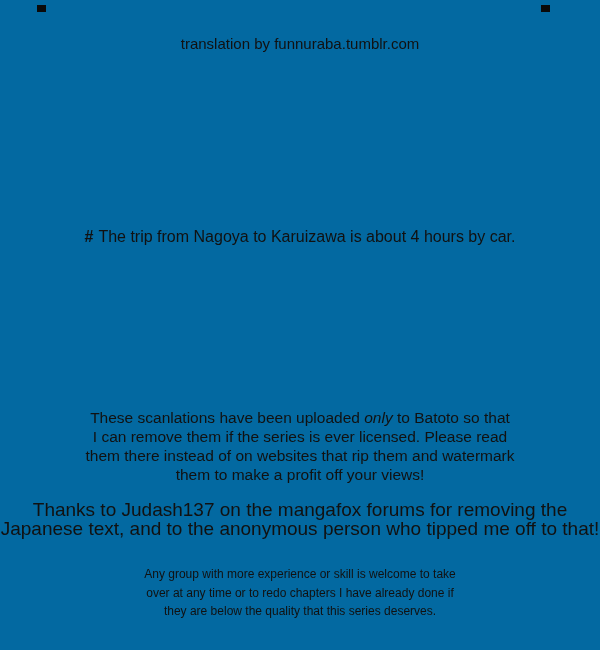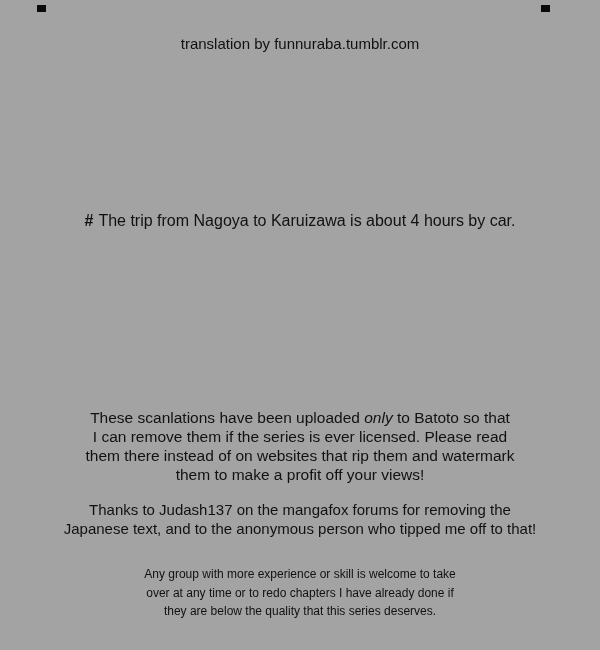--- a/index.html
+++ b/index.html
@@ -4,21 +4,21 @@
 <style>
   html, body {
     margin: 0;
     padding: 0;
     background: #ffffff;
   }
   .page {
     position: relative;
     width: 600px;
     height: 650px;
-    background: #a3a3a3;
+    background: #0369a1;
     color: #111111;
     font-family: "Liberation Sans", "DejaVu Sans", sans-serif;
     overflow: hidden;
   }
   .abs {
     position: absolute;
     left: 0;
     right: 0;
     text-align: center;
   }
@@ -36,42 +36,42 @@
     font-size: 15px;
     line-height: 20px;
   }
   .notes-heading {
     top: 183px;
     font-size: 17px;
     line-height: 20px;
     font-weight: bold;
   }
   .note {
-    top: 211px;
+    top: 227px;
     font-size: 16px;
     line-height: 19px;
   }
   .note .marker {
     font-weight: bold;
     margin-right: 5px;
   }
   .para {
     white-space: pre-line;
   }
   .p1 {
     top: 389px;
     font-size: 15.5px;
     line-height: 19px;
   }
   .p1 em {
     font-style: italic;
   }
   .p2 {
     top: 500px;
-    font-size: 15px;
+    font-size: 19px;
     line-height: 19px;
     text-align: center;
   }
   .p3 {
     top: 565px;
     font-size: 12px;
     line-height: 18.5px;
   }
 </style>
 </head>

